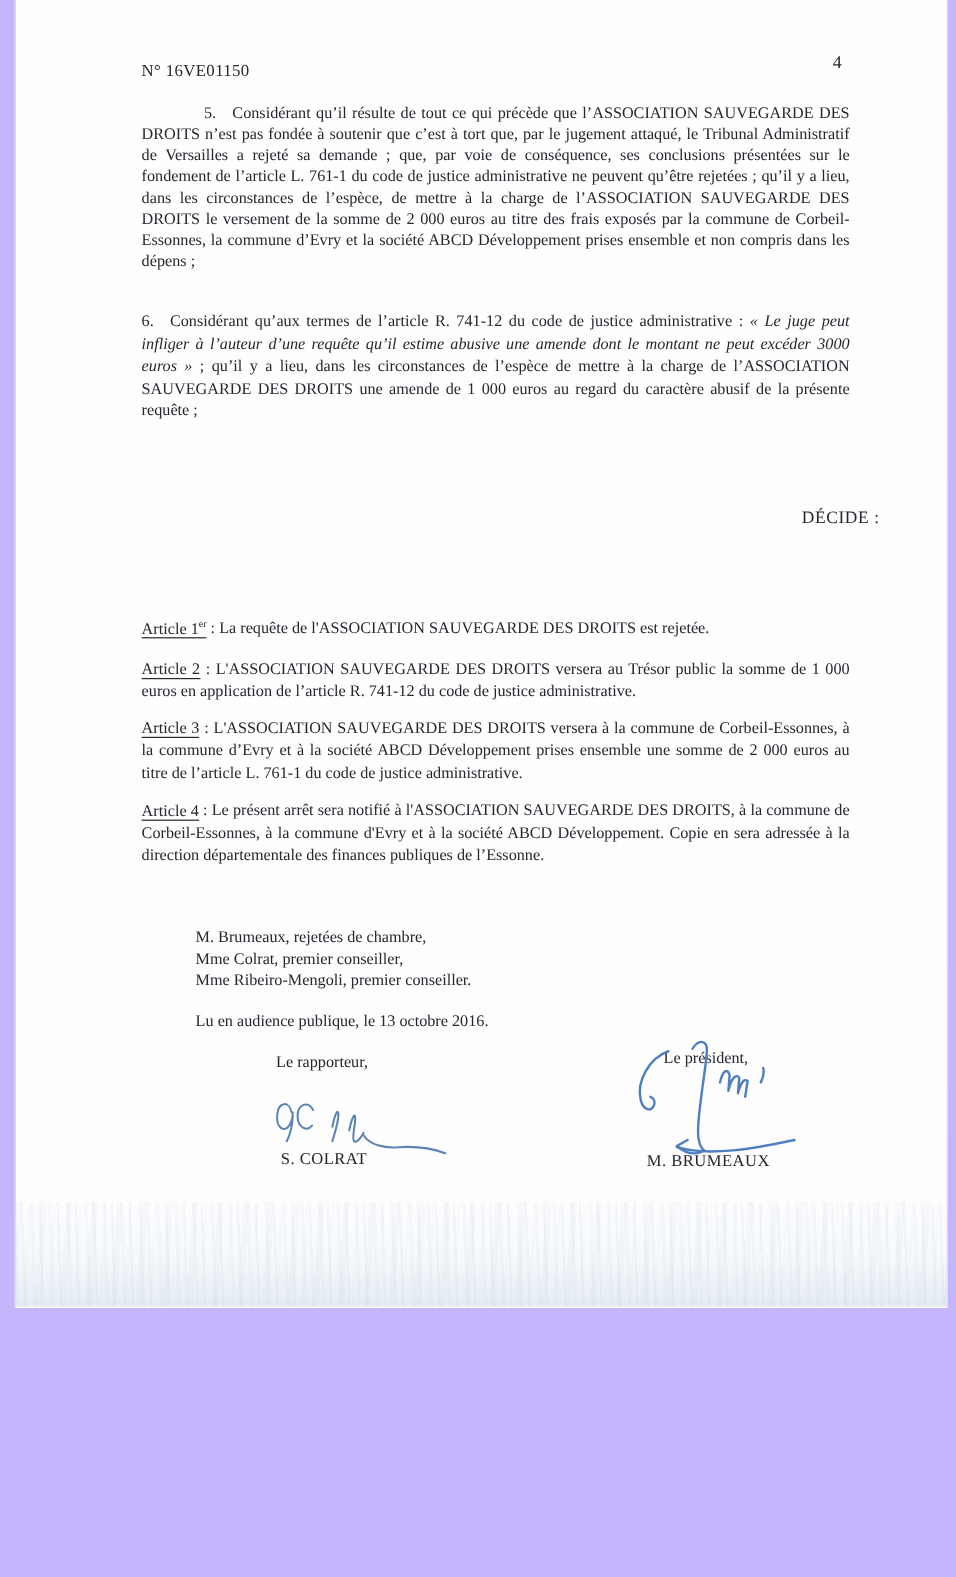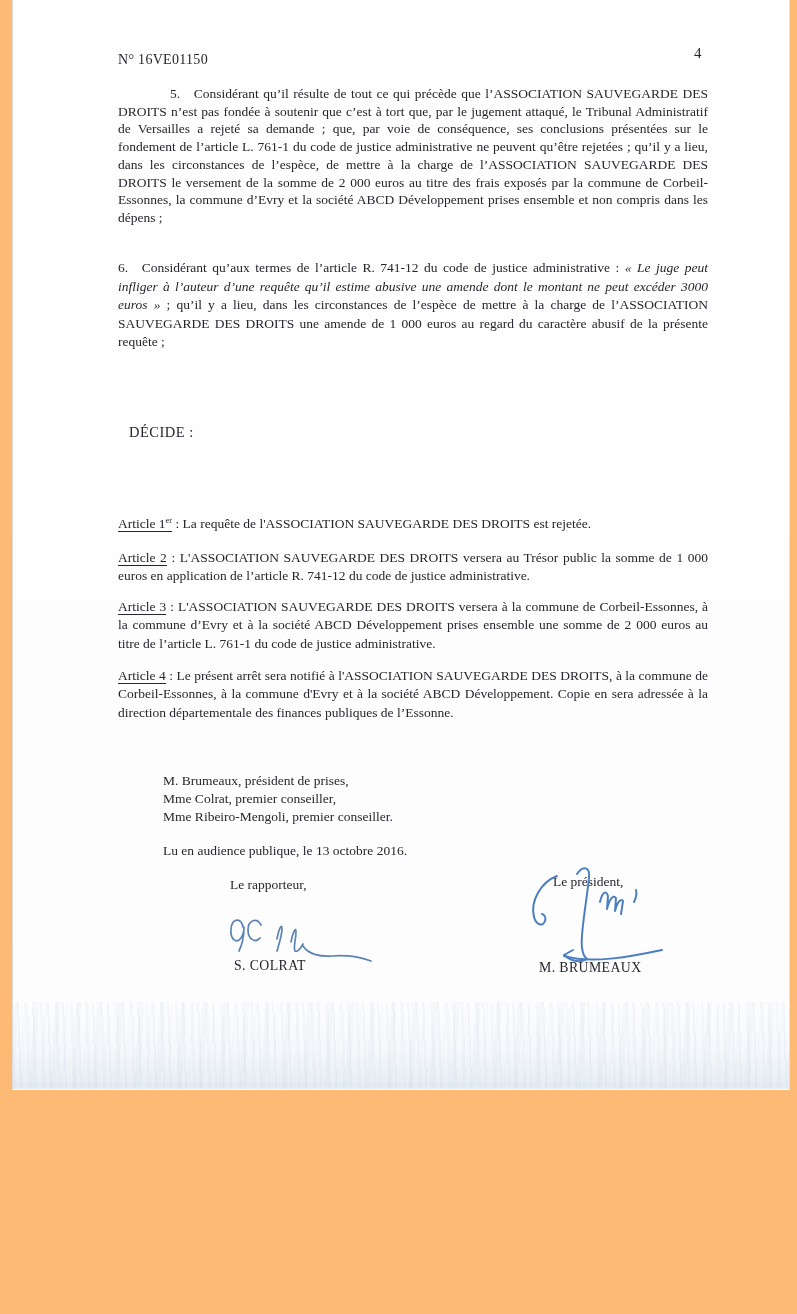--- a/index.html
+++ b/index.html
@@ -1,21 +1,21 @@
 <!DOCTYPE html>
 <html><head>
 <meta charset="utf-8">
 <style>
   * { margin: 0; padding: 0; box-sizing: border-box; }
   html, body { background: #ffffff; }
   .canvas {
     position: relative;
     width: 797px;
     height: 1314px;
-    background: #fdba74;
+    background: #c4b5fd;
     font-family: "Liberation Serif", serif;
     color: #26262e;
     overflow: hidden;
   }
   .sheet {
     position: absolute;
     left: 12px; top: 0;
     width: 778px; height: 1090px;
     background: linear-gradient(180deg, #fefefe 0%, #fdfdfe 100%);
     border-left: 1px solid #dcdcdf;
@@ -40,22 +40,22 @@
   }
   .body-par {
     position: absolute; left: 118px; width: 590px;
     font-size: 13.5px; line-height: 17.7px;
     text-align: justify;
   }
   .par5 { top: 85px; text-indent: 52px; }
   .par6 { top: 259px; line-height: 18.6px; }
   .quote-italic { font-style: italic; }
   .decide-heading {
-    position: absolute; left: 104px; top: 424px; width: 590px;
-    text-align: left; font-size: 14.5px; letter-spacing: 0.5px;
+    position: absolute; left: 118px; top: 424px; width: 590px;
+    text-align: right; font-size: 14.5px; letter-spacing: 0.5px;
     transform: translateX(25px);
   }
   .article { line-height: 18.6px; }
   .art1 { top: 511px; }
   .art2 { top: 545px; }
   .art3 { top: 594px; }
   .art4 { top: 663px; }
   .article-label {
     border-bottom: 1px solid #26262e;
     padding-bottom: 0;
@@ -97,21 +97,21 @@
   <p class="body-par article art1"><span class="article-label"><span>Article 1</span><sup>er</sup></span><span>&nbsp;: La requête de l'ASSOCIATION SAUVEGARDE DES DROITS est rejetée.</span></p>
 
   <p class="body-par article art2"><span class="article-label"><span>Article 2</span><sup></sup></span><span>&nbsp;: L'ASSOCIATION SAUVEGARDE DES DROITS versera au Trésor public la somme de 1&nbsp;000 euros en application de l’article R. 741-12 du code de justice administrative.</span></p>
 
   <p class="body-par article art3"><span class="article-label"><span>Article 3</span><sup></sup></span><span>&nbsp;: L'ASSOCIATION SAUVEGARDE DES DROITS versera à la commune de Corbeil-Essonnes, à la commune d’Evry et à la société ABCD Développement prises ensemble une somme de 2&nbsp;000 euros au titre de l’article L. 761-1 du code de justice administrative.</span></p>
 
   <p class="body-par article art4"><span class="article-label"><span>Article 4</span><sup></sup></span><span>&nbsp;: Le présent arrêt sera notifié à l'ASSOCIATION SAUVEGARDE DES DROITS, à la commune de Corbeil-Essonnes, à la commune d'Evry et à la société ABCD Développement. Copie en sera adressée à la direction départementale des finances publiques de l’Essonne.</span></p>
 
 
   <div class="judges-list">
-    <div>M. Brumeaux, président de prises,</div>
+    <div>M. Brumeaux, rejetées de chambre,</div>
     <div>Mme Colrat, premier conseiller,</div>
     <div>Mme Ribeiro-Mengoli, premier conseiller.</div>
   </div>
 
   <p class="body-par reading-line"><span class="indent"></span><span>Lu en audience publique, le 13 octobre 2016.</span></p>
 
   <div class="sig-role role-left">Le rapporteur,</div>
   <div class="sig-role role-right">Le président,</div>
 
   <svg class="sig-svg sig-colrat" width="150" height="60" viewBox="0 0 150 60" fill="none" stroke="#5b84b4" stroke-width="1.7" stroke-linecap="round" stroke-linejoin="round">

